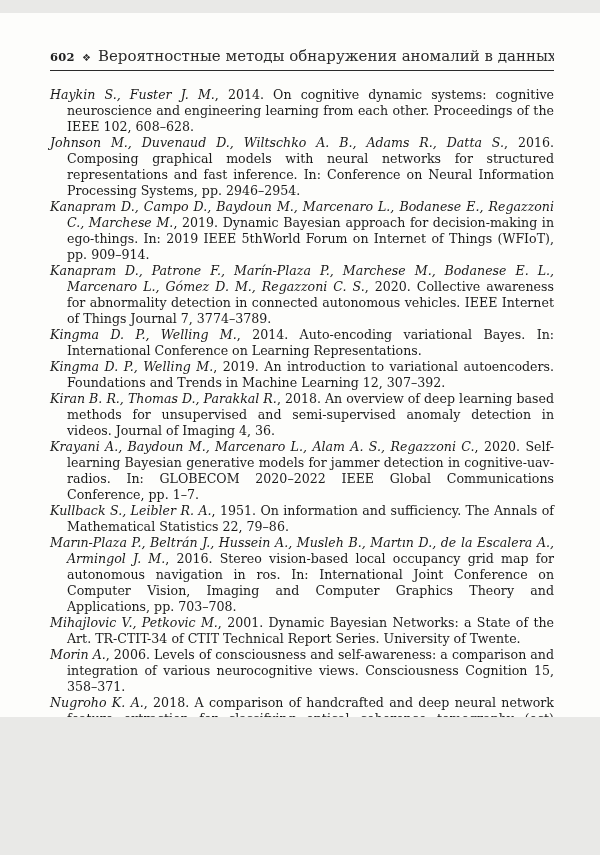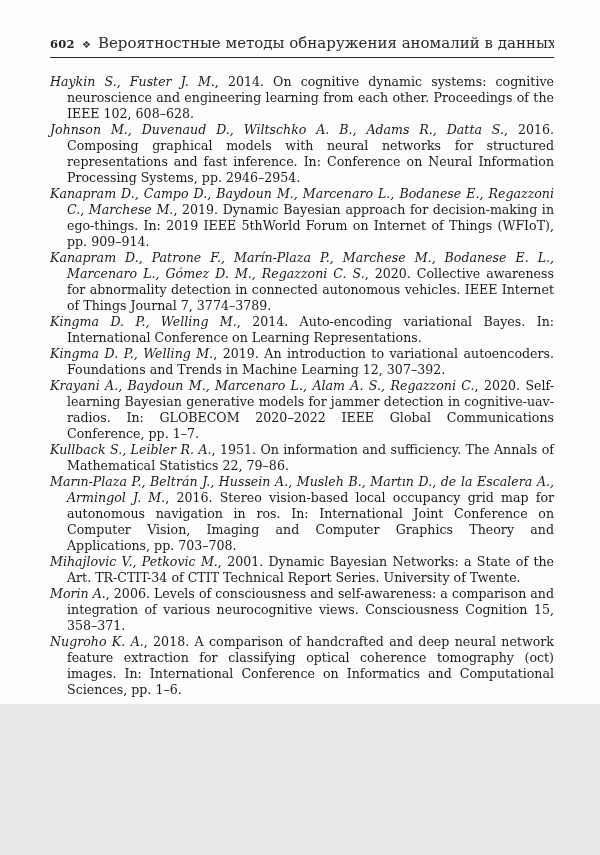--- a/index.html
+++ b/index.html
@@ -4,21 +4,21 @@
 <style>
   html, body {
     margin: 0;
     padding: 0;
     background: #e9e9e7;
   }
   .page {
     position: relative;
     width: 600px;
     height: 704px;
-    margin: 0 auto;
+    margin: 13px auto;
     background: #fdfdfb;
     color: #1a1a1a;
     font-family: "DejaVu Serif", "Liberation Serif", serif;
     overflow: hidden;
     box-sizing: border-box;
     padding: 34px 46px 0 50px;
   }
   .running-head {
     display: flex;
     align-items: baseline;
@@ -74,20 +74,21 @@
     <span class="title">Вероятностные методы обнаружения аномалий в данных временных рядов</span>
   </header>
 
   <ul class="refs">
     <li class="ref"><span class="authors">Haykin S., Fuster J. M.</span><span>, 2014. On cognitive dynamic systems: cognitive neuroscience and engineering learning from each other. Proceedings of the IEEE 102, 608–628.</span></li>
     <li class="ref"><span class="authors">Johnson M., Duvenaud D., Wiltschko A. B., Adams R., Datta S.</span><span>, 2016. Composing graphical models with neural networks for structured representations and fast inference. In: Conference on Neural Information Processing Systems, pp. 2946–2954.</span></li>
     <li class="ref"><span class="authors">Kanapram D., Campo D., Baydoun M., Marcenaro L., Bodanese E., Regazzoni C., Marchese M.</span><span>, 2019. Dynamic Bayesian approach for decision-making in ego-things. In: 2019 IEEE 5thWorld Forum on Internet of Things (WFIoT), pp. 909–914.</span></li>
     <li class="ref"><span class="authors">Kanapram D., Patrone F., Marín-Plaza P., Marchese M., Bodanese E. L., Marcenaro L., Gómez D. M., Regazzoni C. S.</span><span>, 2020. Collective awareness for abnormality detection in connected autonomous vehicles. IEEE Internet of Things Journal 7, 3774–3789.</span></li>
     <li class="ref"><span class="authors">Kingma D. P., Welling M.</span><span>, 2014. Auto-encoding variational Bayes. In: International Conference on Learning Representations.</span></li>
     <li class="ref"><span class="authors">Kingma D. P., Welling M.</span><span>, 2019. An introduction to variational autoencoders. Foundations and Trends in Machine Learning 12, 307–392.</span></li>
+    <li class="ref"><span class="authors">Kiran B. R., Thomas D., Parakkal R.</span><span>, 2018. An overview of deep learning based methods for unsupervised and semi-supervised anomaly detection in videos. Journal of Imaging 4, 36.</span></li>
     <li class="ref"><span class="authors">Krayani A., Baydoun M., Marcenaro L., Alam A. S., Regazzoni C.</span><span>, 2020. Self-learning Bayesian generative models for jammer detection in cognitive-uav-radios. In: GLOBECOM 2020–2022 IEEE Global Communications Conference, pp. 1–7.</span></li>
     <li class="ref"><span class="authors">Kullback S., Leibler R. A.</span><span>, 1951. On information and sufficiency. The Annals of Mathematical Statistics 22, 79–86.</span></li>
     <li class="ref"><span class="authors">Marın-Plaza P., Beltrán J., Hussein A., Musleh B., Martın D., de la Escalera A., Armingol J. M.</span><span>, 2016. Stereo vision-based local occupancy grid map for autonomous navigation in ros. In: International Joint Conference on Computer Vision, Imaging and Computer Graphics Theory and Applications, pp. 703–708.</span></li>
     <li class="ref"><span class="authors">Mihajlovic V., Petkovic M.</span><span>, 2001. Dynamic Bayesian Networks: a State of the Art. TR-CTIT-34 of CTIT Technical Report Series. University of Twente.</span></li>
     <li class="ref"><span class="authors">Morin A.</span><span>, 2006. Levels of consciousness and self-awareness: a comparison and integration of various neurocognitive views. Consciousness Cognition 15, 358–371.</span></li>
     <li class="ref"><span class="authors">Nugroho K. A.</span><span>, 2018. A comparison of handcrafted and deep neural network feature extraction for classifying optical coherence tomography (oct) images. In: International Conference on Informatics and Computational Sciences, pp. 1–6.</span></li>
 
   </ul>
 
 </div>

